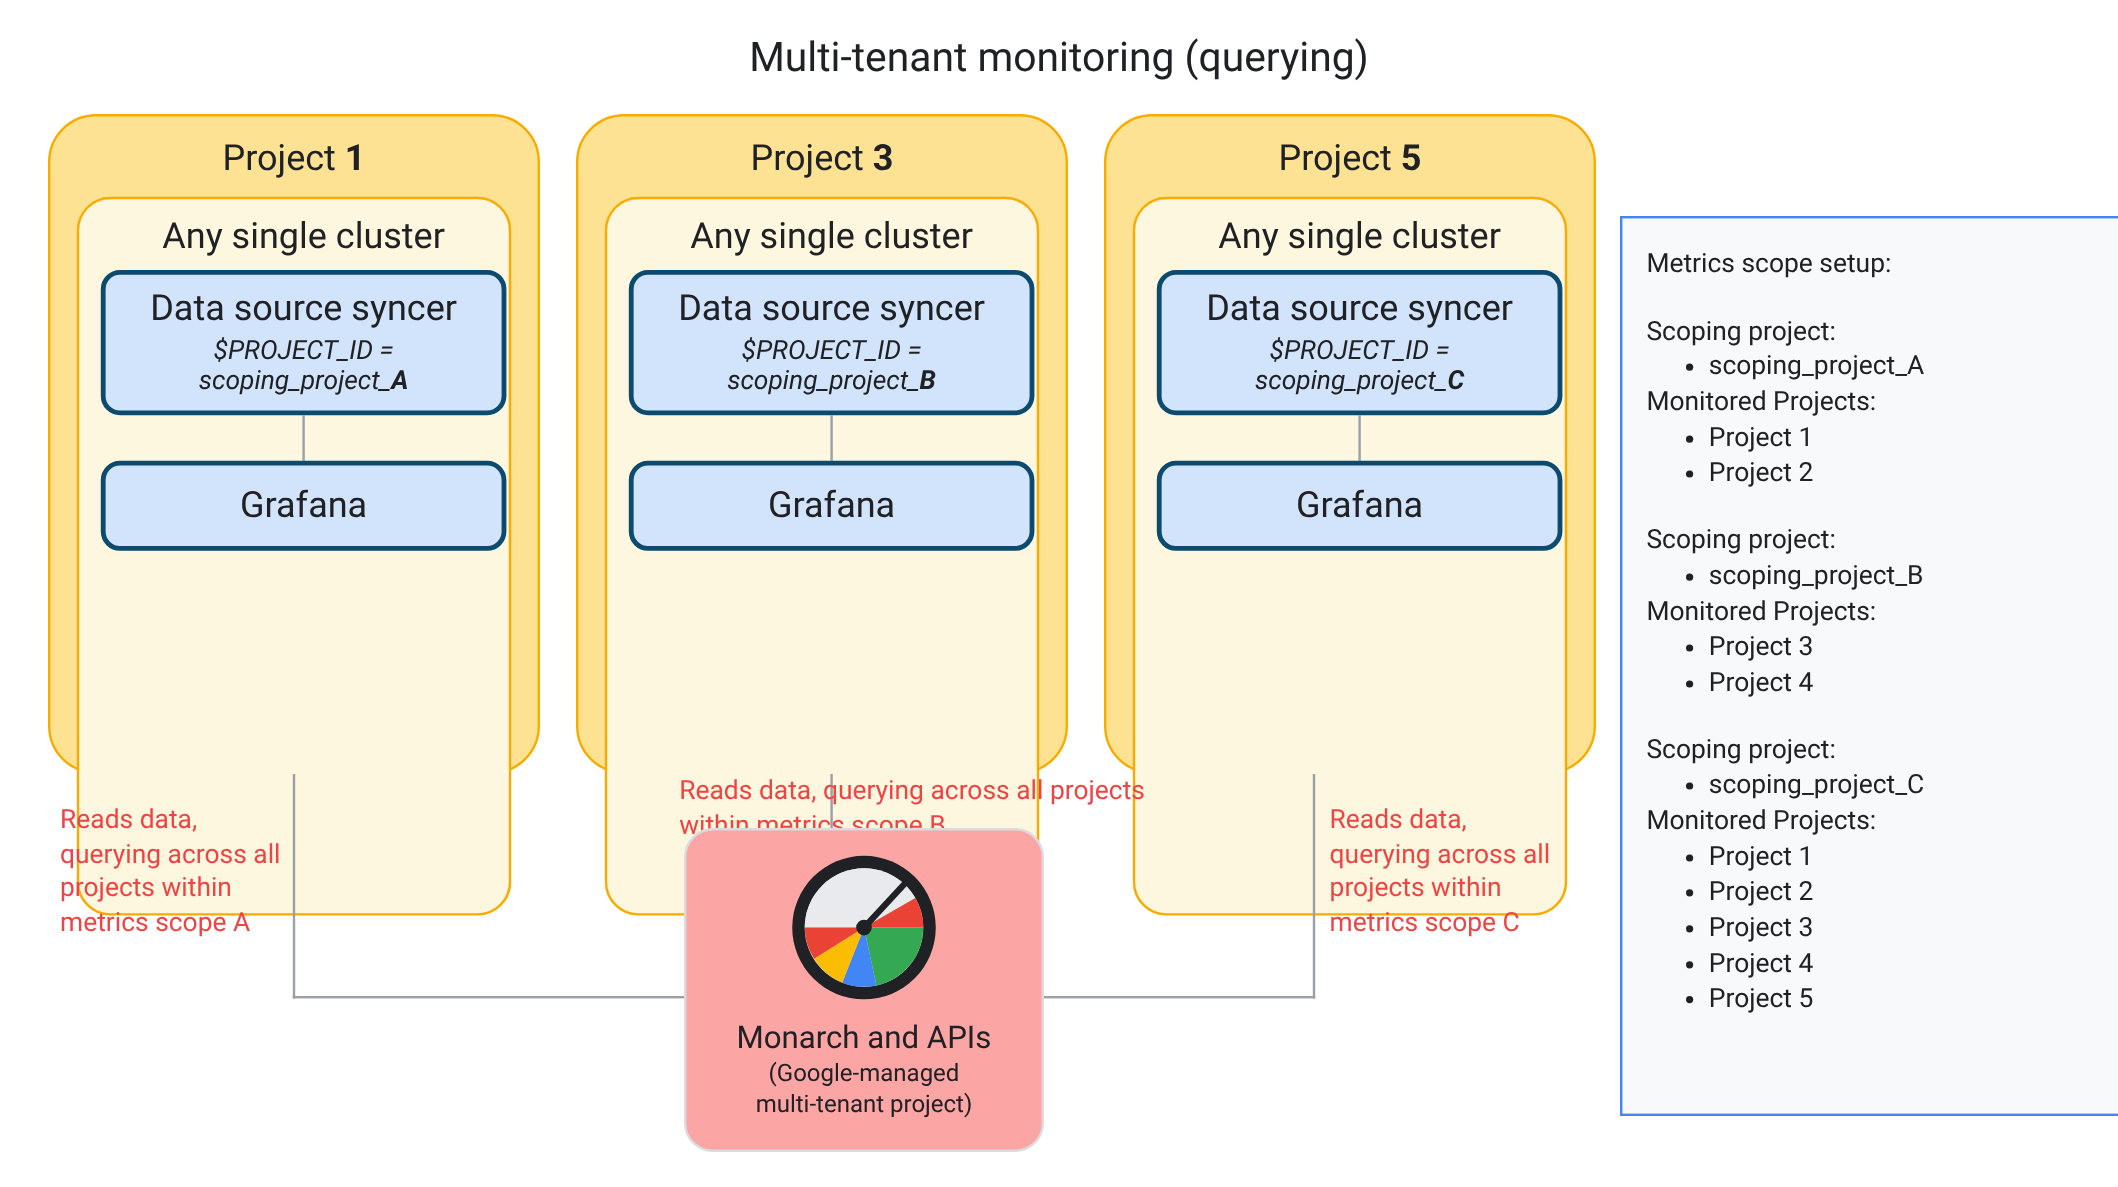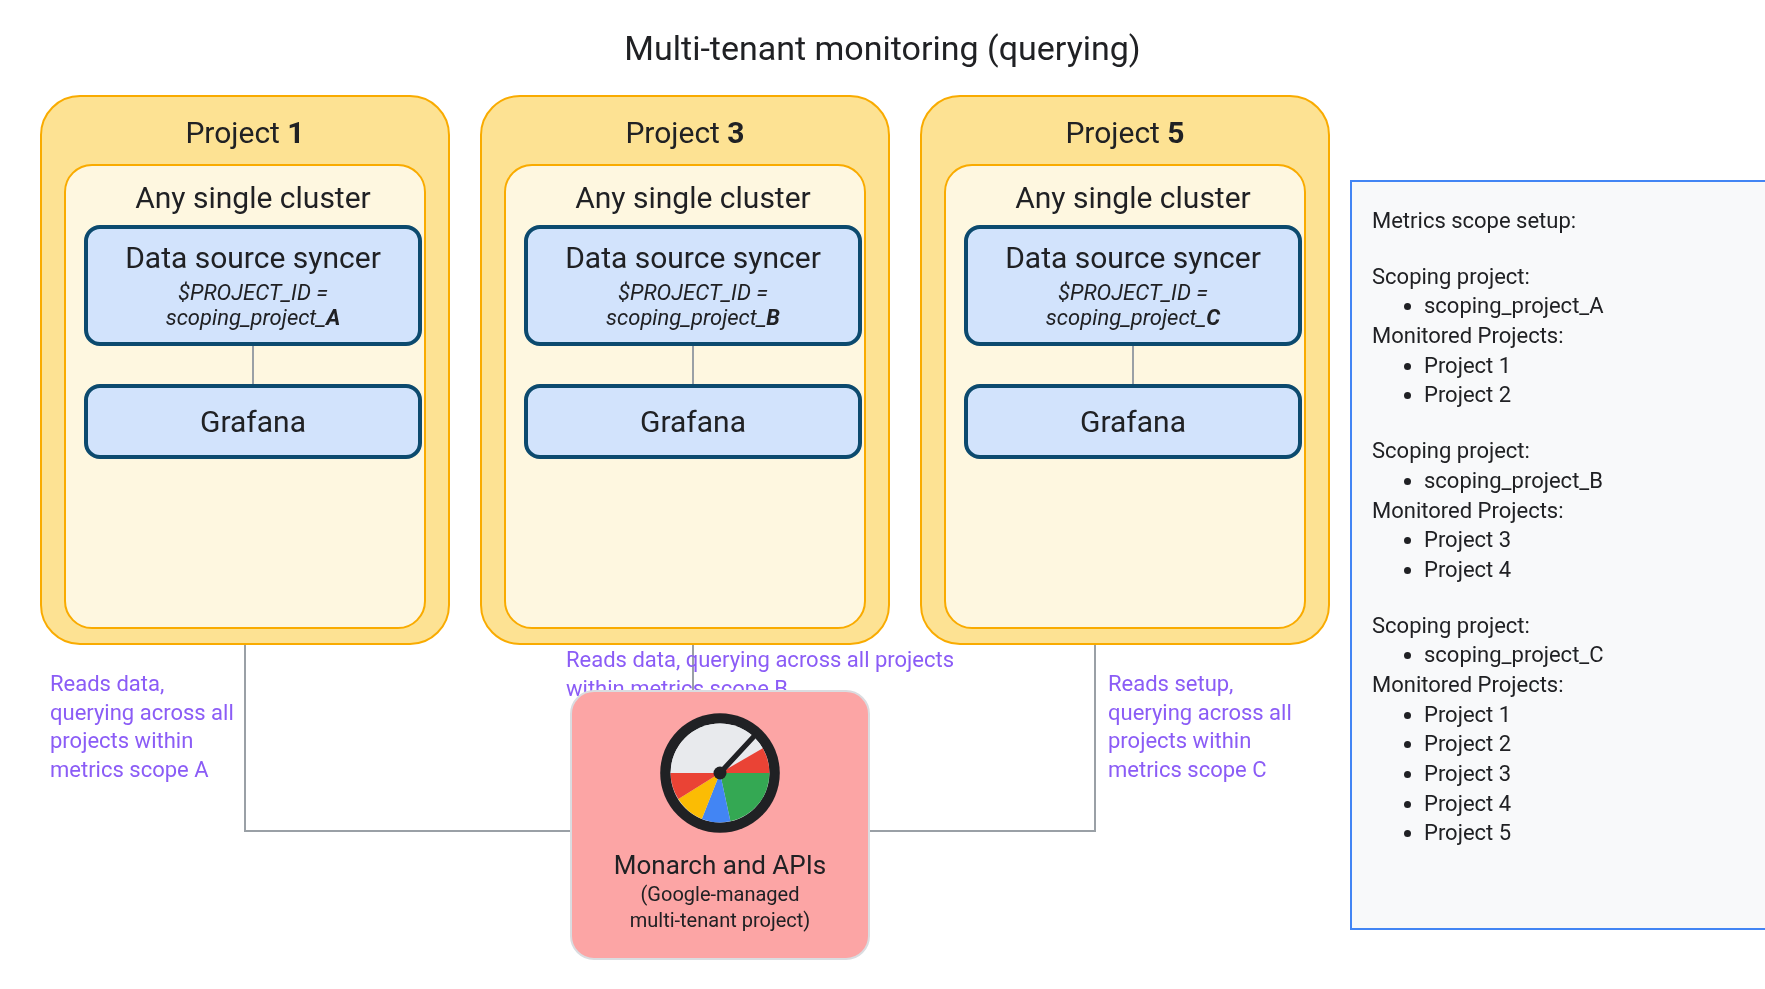--- a/index.html
+++ b/index.html
@@ -35,21 +35,21 @@
     font-size: 30px;
     font-weight: 400;
     margin-bottom: 14px;
   }
   .project-title b { font-weight: 700; }
   .cluster-card {
     background: #FEF7E0;
     border: 2px solid #F9AB00;
     border-radius: 28px;
     padding: 14px 2px 22px 18px;
-    height: 465px;
+    height: 599px;
   }
   .cluster-title {
     text-align: center;
     font-size: 30px;
     font-weight: 400;
     margin-bottom: 10px;
   }
   .ds-box, .gf-box {
     background: #D2E3FC;
     border: 4px solid #0c4a6e;
@@ -102,21 +102,21 @@
   .side-panel .scope-block { margin-top: 26px; }
   .side-panel .scope-block:first-of-type { margin-top: 22px; }
   .side-panel ul { list-style: disc; padding-left: 52px; margin: 0; }
   .side-panel .hdr { }
 
   
   .label {
     position: absolute;
     font-size: 22px;
     line-height: 1.3;
-    color: #8b5cf6;
+    color: #ef4444;
   }
 
   
   .line {
     position: absolute;
     background: #9AA0A6;
   }
   .line.h { height: 2px; }
   .line.v { width: 2px; }
 </style>
@@ -182,21 +182,21 @@
 <div class="line v" style="left:244px; top:645px; height:187px"></div>
 <div class="line h" style="left:244px; top:830px; width:326px"></div>
 
 <div class="line v" style="left:692px; top:645px; height:45px"></div>
 
 <div class="line v" style="left:1094px; top:645px; height:187px"></div>
 <div class="line h" style="left:870px; top:830px; width:226px"></div>
 
 <div class="label" style="left:50px; top:670px; width:200px">Reads data, querying across all projects within metrics scope A</div>
 <div class="label" style="left:566px; top:646px; width:400px">Reads data, querying across all projects within metrics scope B</div>
-<div class="label" style="left:1108px; top:670px; width:200px">Reads setup, querying across all projects within metrics scope C</div>
+<div class="label" style="left:1108px; top:670px; width:200px">Reads data, querying across all projects within metrics scope C</div>
 
 <div class="monarch-box">
   <svg width="130" height="130" viewBox="0 0 100 100">
     <circle cx="50" cy="50" r="46" fill="#202124"></circle>
     <circle cx="50" cy="50" r="38" fill="#E8EAED"></circle>
     <path d="M 50 50 L 12 50 A 38 38 0 0 1 50 12 Z" fill="#E8EAED"></path>
     <path d="M 50 50 L 50 12 A 38 38 0 0 1 82.9 31 Z" fill="#E8EAED"></path>
     <path d="M 50 50 L 82.9 31 A 38 38 0 0 1 88 50 Z" fill="#EA4335"></path>
     <path d="M 50 50 L 88 50 A 38 38 0 0 1 58 87.1 Z" fill="#34A853"></path>
     <path d="M 50 50 L 58 87.1 A 38 38 0 0 1 36 85.3 Z" fill="#4285F4"></path>

